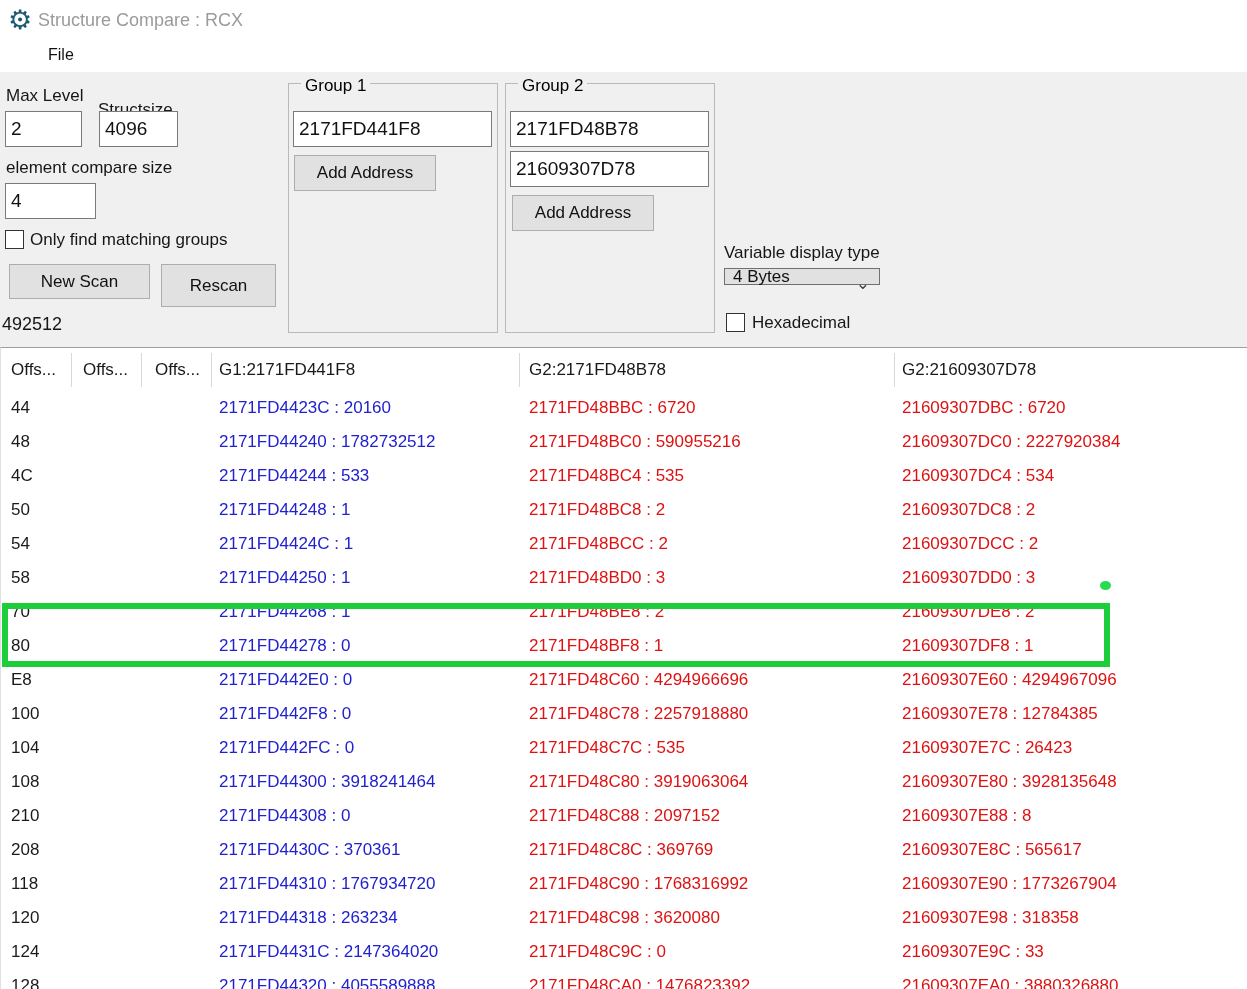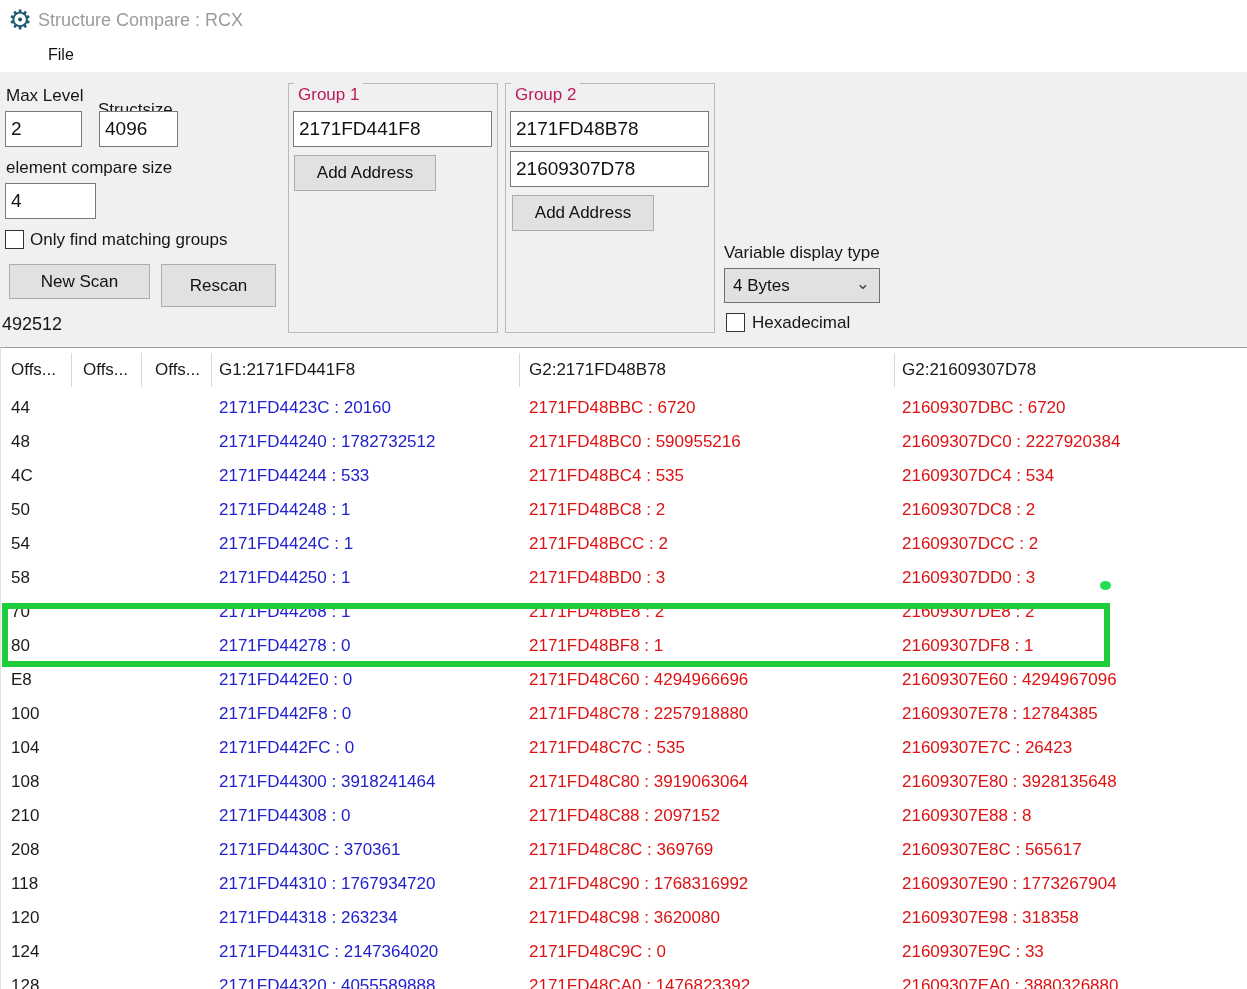--- a/index.html
+++ b/index.html
@@ -22,21 +22,21 @@
     position: absolute; background: #fff; border: 1px solid #7a7a7a;
     font-size: 19px; font-family: "Liberation Sans", sans-serif; color: #111; padding: 0 5px; outline: none;
   }
   .btn {
     position: absolute; background: #e1e1e1; border: 1px solid #adadad;
     font-size: 17px; font-family: "Liberation Sans", sans-serif; color: #111;
     display: flex; align-items: center; justify-content: center; cursor: default;
   }
   .chk { position: absolute; width: 19px; height: 19px; background: #fff; border: 1px solid #333; }
   .groupbox { position: absolute; border: 1px solid #b9b9b9; background: #f0f0f0; }
-  .groupbox-label { position: absolute; top: -11px; left: 5px; background: #f0f0f0; padding: 12px 4px; font-size: 17px; color: #be185d; }
+  .groupbox-label { position: absolute; top: -11px; left: 12px; background: #f0f0f0; padding: 3px 4px; font-size: 17px; color: #000000; }
   .combo {
     position: absolute; background: #e1e1e1; border: 1px solid #707070;
     font-size: 17px; color: #111; display: flex; align-items: center; padding: 0 8px; cursor: default;
   }
   .combo .chev { position: absolute; right: 9px; top: 4px; font-size: 17px; color: #444; }
   .count { position: absolute; font-size: 18px; color: #161616; }
   
   .listview {
     position: absolute; left: 0; top: 347px; width: 1247px; height: 642px;
     background: #fff; border-top: 1px solid #9f9f9f; border-left: 1px solid #e0e0e0;
@@ -100,21 +100,21 @@
     </div>
 
     <div class="groupbox" style="left:505px; top:11px; width:210px; height:250px;">
       <span class="groupbox-label">Group 2</span>
       <input class="tb" style="left: 4px; top: 27px; width: 199px; height: 36px;" value="2171FD48B78">
       <input class="tb" style="left: 4px; top: 67px; width: 199px; height: 36px;" value="21609307D78">
       <div class="btn" style="left:6px; top:111px; width:142px; height:36px;">Add Address</div>
     </div>
 
     <span class="lbl" style="left:724px; top:171px;">Variable display type</span>
-    <div class="combo" style="left:724px; top:196px; width:156px; height:35px;">
+    <div class="combo" style="left:724px; top:196px; width:156px; height:17px;">
       <span>4 Bytes</span>
       <span class="chev">⌄</span>
     </div>
     <div class="chk" style="left:726px; top:241px;"></div>
     <span class="lbl" style="left:752px; top:241px;">Hexadecimal</span>
   </div>
 
   <div class="listview">
     <div class="lv-header">
       <span class="hcell" style="left:10px;">Offs...</span>

